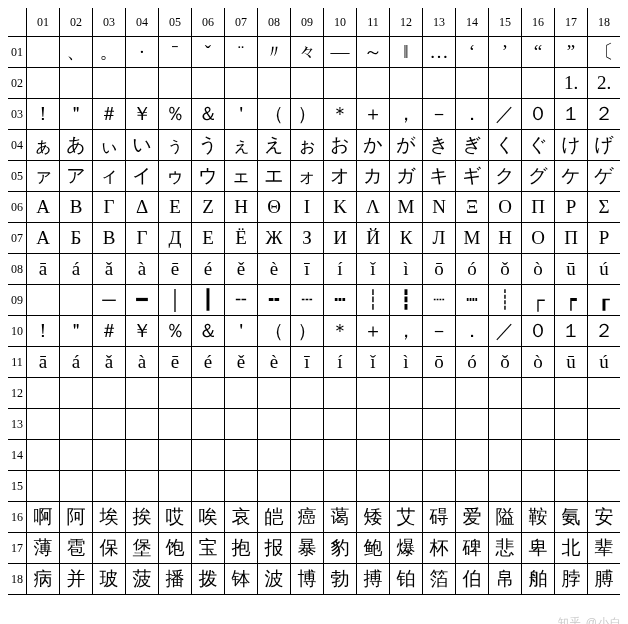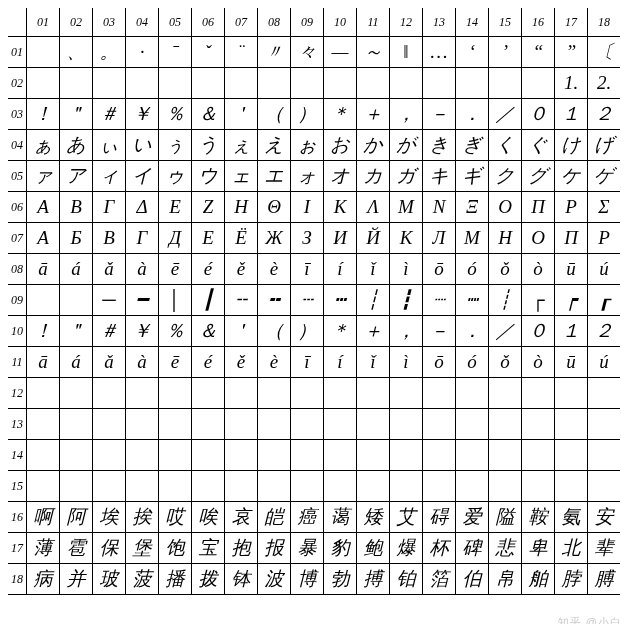--- a/index.html
+++ b/index.html
@@ -17,21 +17,20 @@
   #sheet {
     position: relative;
     width: 628px;
     height: 624px;
   }
   table.charmap {
     border-collapse: collapse;
     table-layout: fixed;
     width: 612px;
     margin: 8px 0 17px 8px;
-    font-style: italic;
   }
   table.charmap td, table.charmap th {
     border: 1px solid #000000;
     padding: 0;
     text-align: center;
     vertical-align: middle;
     font-weight: normal;
     height: 30px;
     overflow: hidden;
     white-space: nowrap;

